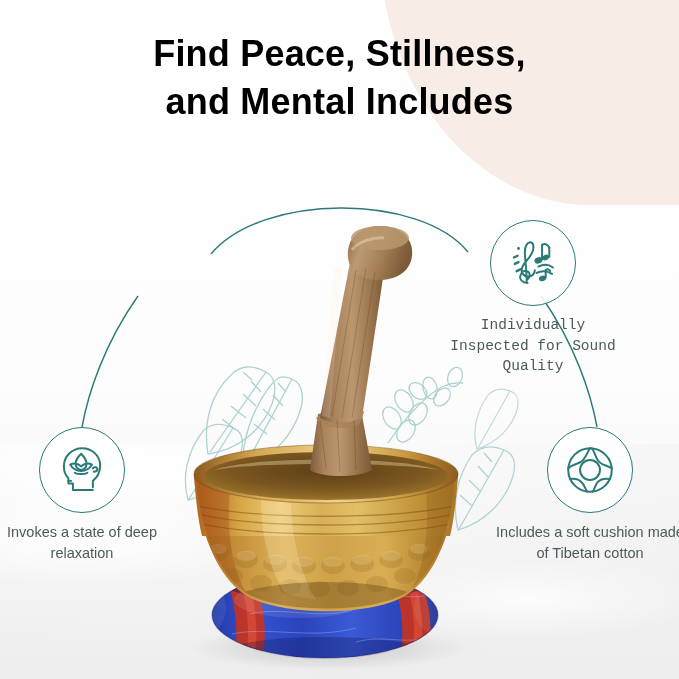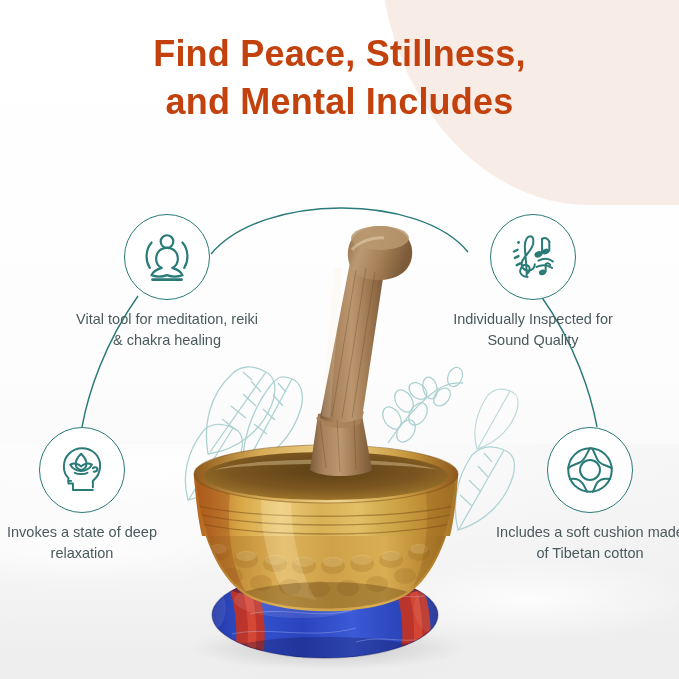--- a/index.html
+++ b/index.html
@@ -61,21 +61,21 @@
     border-bottom-left-radius: 100% 100%;
   }
 
   
   .headline {
     position: absolute;
     top: 30px;
     left: 0;
     width: 679px;
     text-align: center;
-    color: #c2410c;
+    color: #000000;
     font-size: 36px;
     font-weight: 700;
     line-height: 1.32;
     letter-spacing: 0.2px;
     z-index: 6;
   }
   .headline .ln { display: block; }
 
   
   .arc-layer {
@@ -114,21 +114,21 @@
     box-sizing: border-box;
   }
   .feature .cap {
     margin-top: 9px;
     font-size: 14.5px;
     line-height: 1.42;
     color: #4a5a5c;
     font-weight: 400;
   }
   .f-tl { left: 72px;  top: 214px; }
-  .f-tr { left: 438px; top: 214px; }
+  .f-tr { left: 438px; top: 220px; font-family: Liberation Mono, monospace; }
   .f-bl { left: -13px; top: 427px; }
   .f-br { left: 495px; top: 427px; }
 </style>
 </head>
 <body>
 
 <div id="stage">
 
   <div class="bg-base"></div>
   <div class="bg-surface"></div>
@@ -352,34 +352,20 @@
         <path d="M342 418 L 366 268"></path>
         <path d="M352 418 L 375 272"></path>
         <path d="M326 468 L 320 420"></path>
         <path d="M340 472 L 337 420"></path>
         <path d="M356 470 L 354 420"></path>
       </g>
       <path d="M322 416 L 334 268 L 342 268 L 330 418 Z" fill="rgba(255,238,210,0.18)"></path>
     </g>
   </svg>
 
-  <div class="feature f-tl">
-    <div class="circ">
-      <svg width="58" height="58" viewBox="0 0 64 64" fill="none" stroke="#2a7a78" stroke-width="2.4" stroke-linecap="round">
-        <path d="M15 16 C 8 24, 8 36, 13 44"></path>
-        <path d="M49 16 C 56 24, 56 36, 51 44"></path>
-        <circle cx="32" cy="15" r="7"></circle>
-        <path d="M32 22 C 24 22, 20 28, 20 34 C 20 38, 22 42, 26 44"></path>
-        <path d="M32 22 C 40 22, 44 28, 44 34 C 44 38, 42 42, 38 44"></path>
-        <path d="M26 44 C 20 46, 16 49, 15 52 C 20 54, 27 54, 32 52 C 37 54, 44 54, 49 52 C 48 49, 44 46, 38 44"></path>
-        <path d="M16 57 L 48 57" stroke-width="3"></path>
-      </svg>
-    </div>
-    <div class="cap">Vital tool for meditation, reiki &amp; chakra healing</div>
-  </div>
 
   <div class="feature f-tr">
     <div class="circ">
       <svg width="58" height="58" viewBox="0 0 64 64" fill="none" stroke="#2a7a78" stroke-width="2.2" stroke-linecap="round">
         <path d="M26 54 C 20 54, 17 50, 18 46 C 19 41, 24 39, 27 42 C 29 44, 29 48, 26 50
                  M25 52 C 25 40, 23 26, 23 20 C 23 13, 26 9, 29 9 C 32 9, 33 13, 32 18
                  C 30 26, 22 31, 20 37 C 18 43, 22 47, 27 47 C 31 47, 34 44, 34 40"></path>
         <path d="M42 12 L 42 28"></path>
         <ellipse cx="38" cy="29" rx="4.5" ry="3.4" transform="rotate(-20 38 29)" fill="#2a7a78" stroke="none"></ellipse>
         <path d="M50 15 L 50 25"></path>

